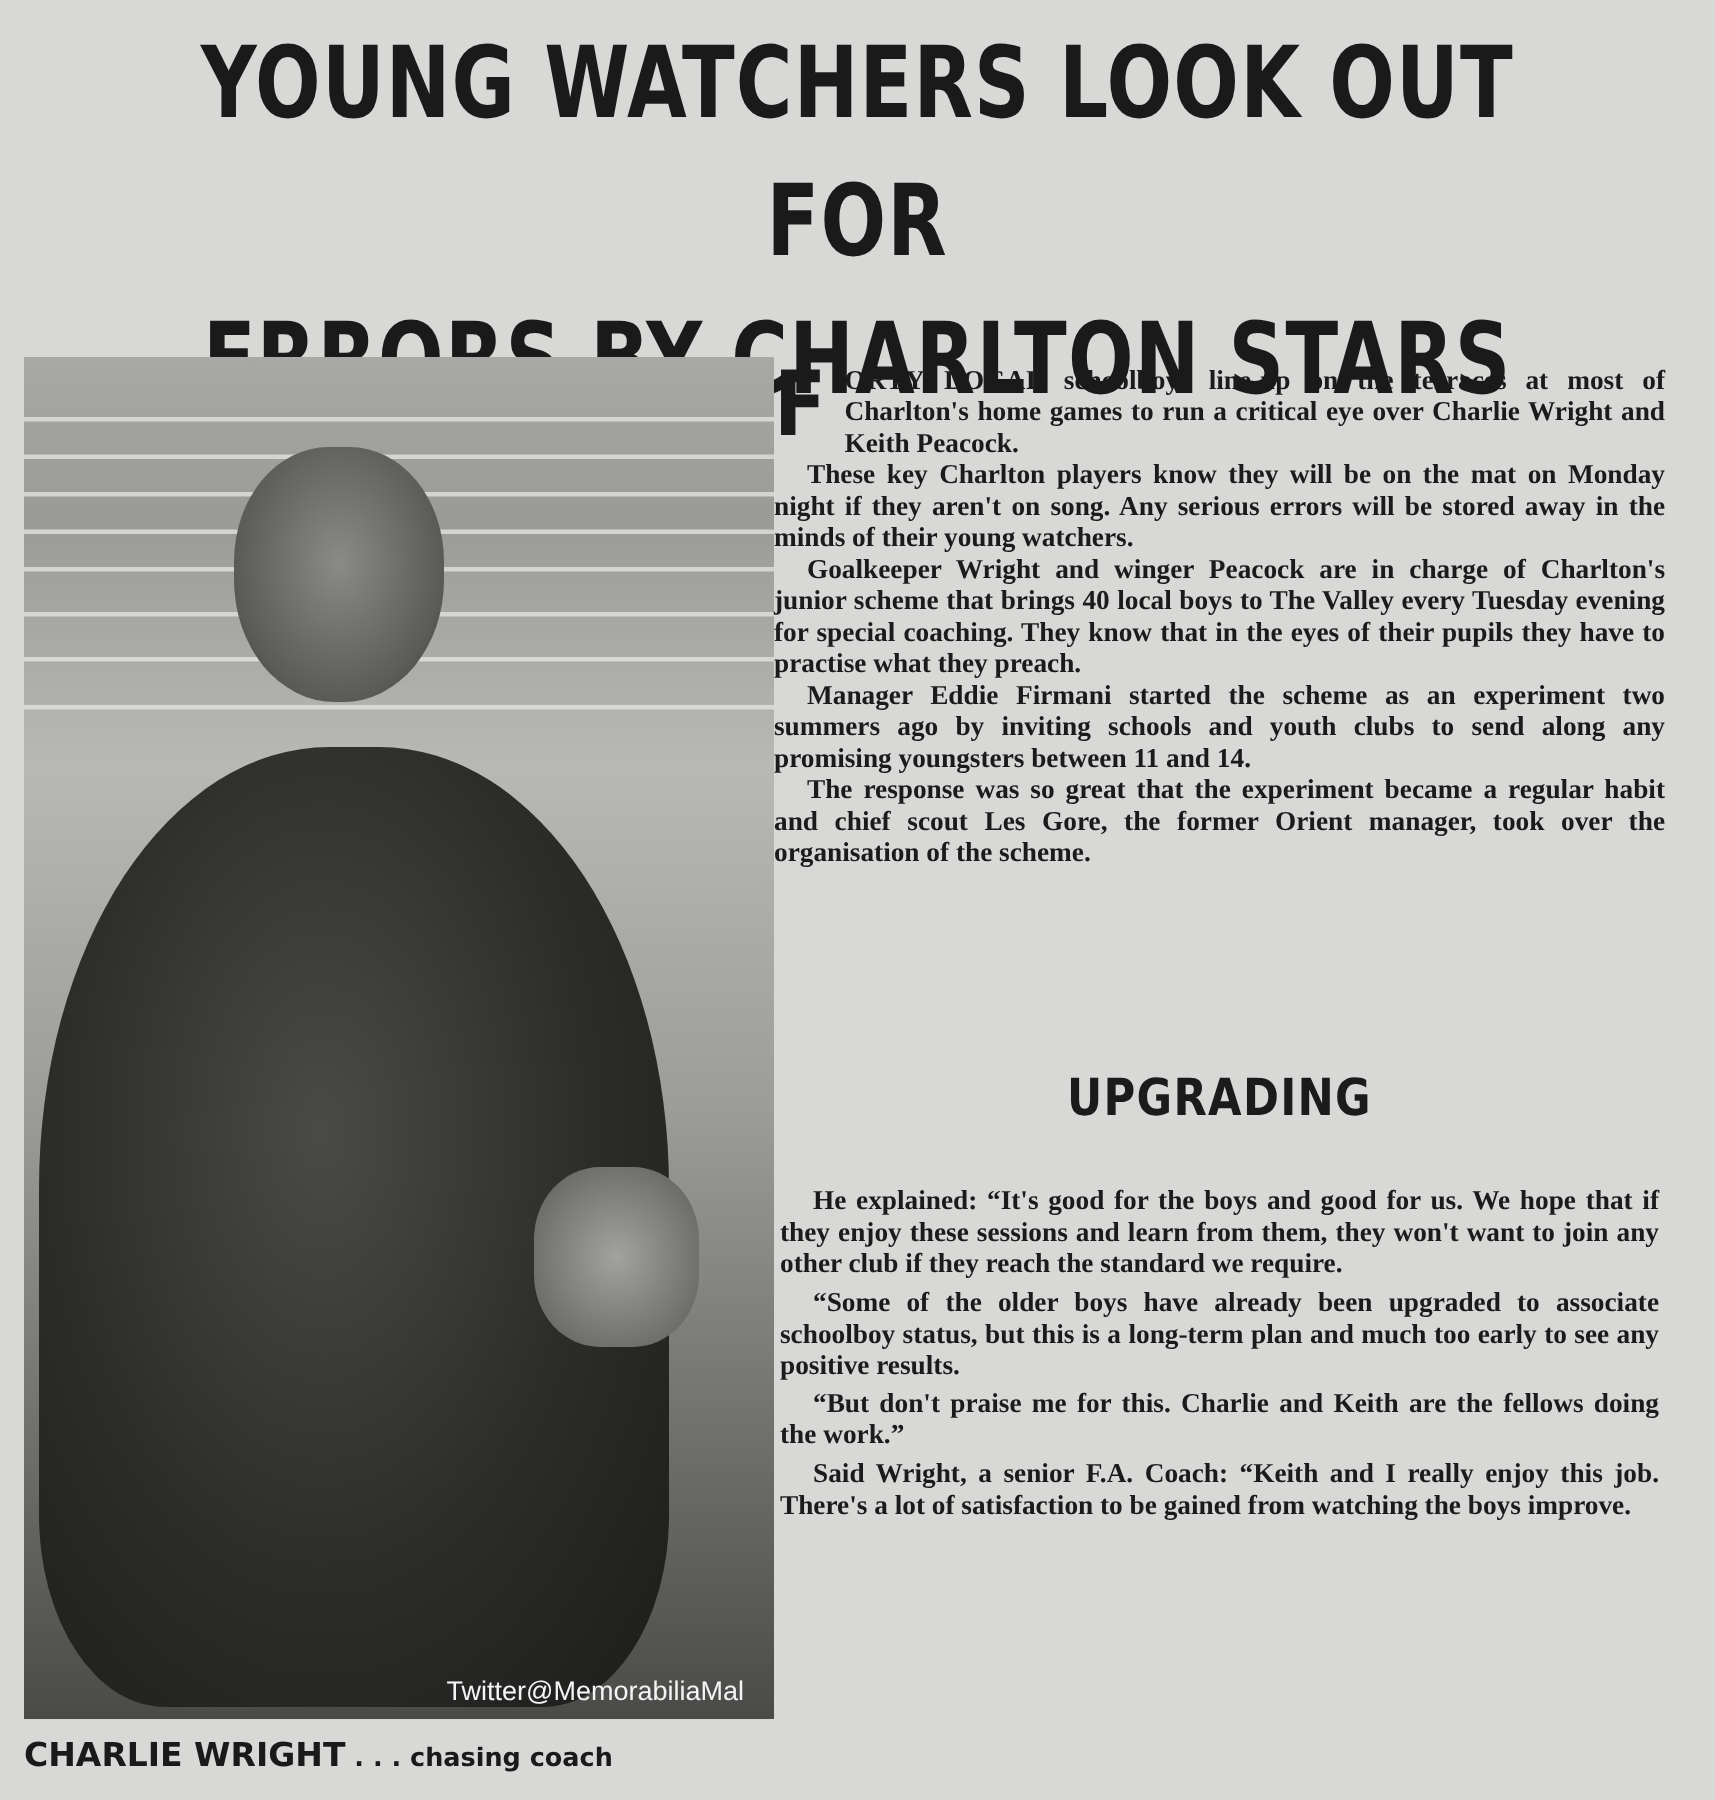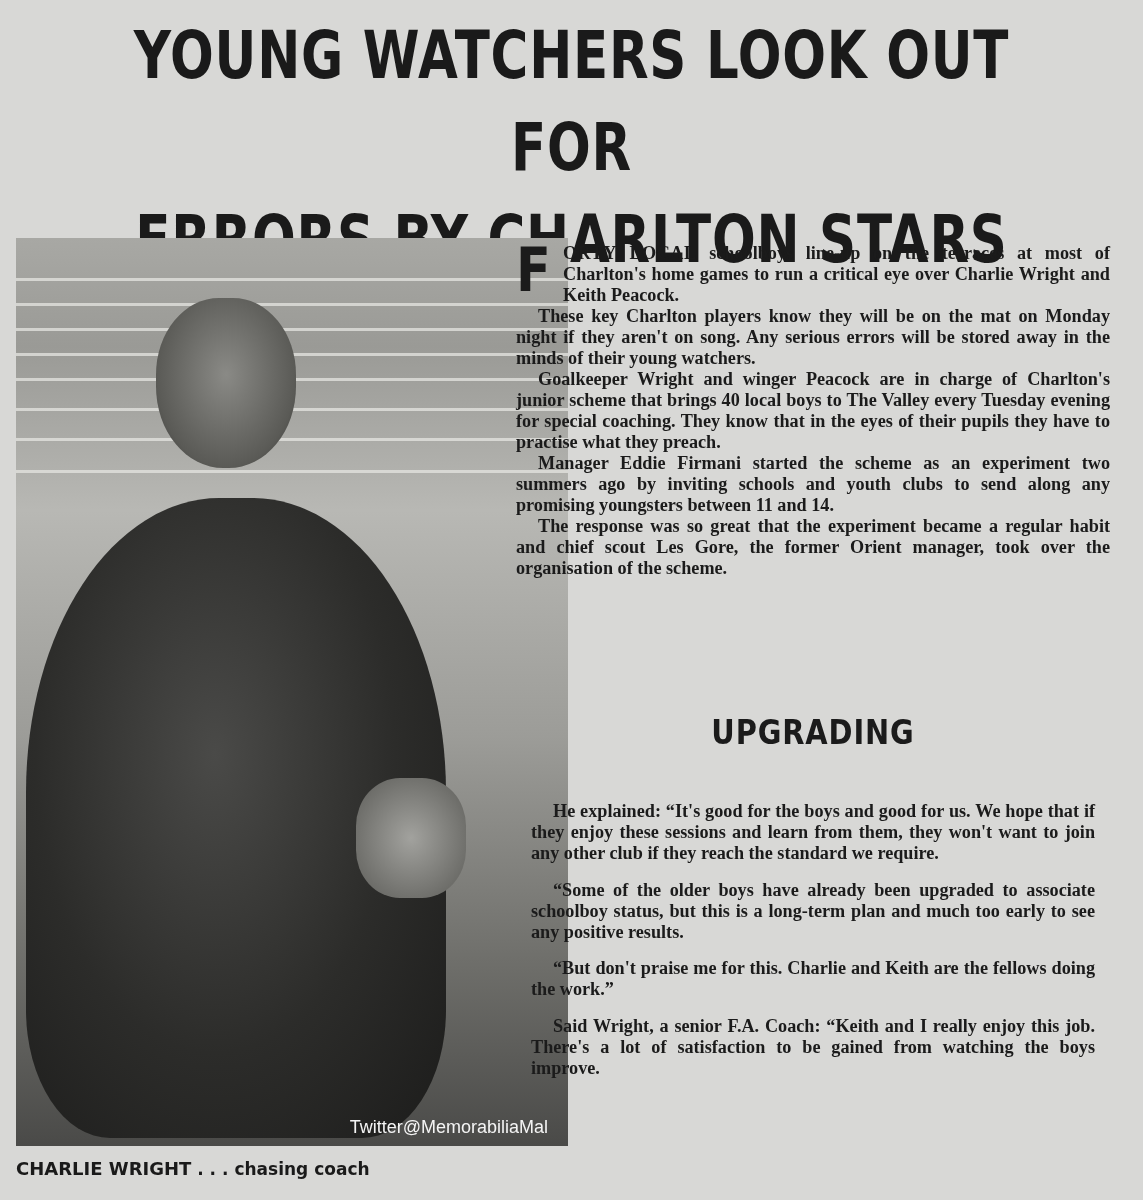--- a/index.html
+++ b/index.html
@@ -1,33 +1,33 @@
 <!DOCTYPE html>
 <html><head>
 <meta charset="utf-8">
 <style>
   html,body{margin:0;padding:0;}
   body{width:1143px;height:1200px;background:#d8d8d6;overflow:hidden;position:relative;font-family:"Liberation Serif",serif;color:#1b1b1b;}
   .headline{position:absolute;left:0;top:10px;width:1143px;text-align:center;font-family:"DejaVu Sans",sans-serif;font-weight:bold;font-size:66px;line-height:92px;letter-spacing:1px;transform:scaleX(0.78);transform-origin:center top;color:#1a1a1a;}
-  .photo{position:absolute;left:16px;top:238px;width:552px;height:908px;background:linear-gradient(180deg,#a8a8a4 0%,#9a9a96 12%,#b8b8b4 30%,#9c9c98 55%,#6e6e6a 80%,#4a4a48 100%);overflow:hidden;}
+  .photo{position:absolute;left:16px;top:238px;width:500px;height:908px;background:linear-gradient(180deg,#a8a8a4 0%,#9a9a96 12%,#b8b8b4 30%,#9c9c98 55%,#6e6e6a 80%,#4a4a48 100%);overflow:hidden;}
   .terrace{position:absolute;left:0;width:100%;height:3px;background:#e6e6e2;opacity:.75;}
   .figure-body{position:absolute;left:10px;top:260px;width:420px;height:640px;background:radial-gradient(ellipse at 45% 40%,#4a4a48 0%,#2c2c2a 55%,#1c1c1b 100%);border-radius:46% 46% 20% 20%;}
   .figure-head{position:absolute;left:140px;top:60px;width:140px;height:170px;background:radial-gradient(ellipse at 50% 45%,#8a8a86 0%,#5a5a56 70%,#2e2e2c 100%);border-radius:45% 45% 48% 48%;}
   .figure-hands{position:absolute;left:340px;top:540px;width:110px;height:120px;background:radial-gradient(ellipse,#a2a29e 0%,#6a6a66 80%);border-radius:40%;}
   .watermark{position:absolute;right:20px;bottom:8px;font-family:"Liberation Sans",sans-serif;font-size:18px;color:#f4f4f4;}
   .caption{position:absolute;left:16px;top:1158px;font-family:"DejaVu Sans",sans-serif;font-weight:bold;font-size:17px;color:#1a1a1a;}
-  .caption .name{font-size:18px;text-align:center;}
+  .caption .name{font-size:22px;text-align:center;}
   .article{position:absolute;left:516px;top:243px;width:594px;font-size:18.2px;line-height:21px;font-weight:bold;text-align:justify;}
   .article p{margin:0;text-indent:22px;}
   .article p.lead{text-indent:0;}
   .dropcap{float:left;font-family:"DejaVu Sans",sans-serif;font-size:60px;line-height:50px;font-weight:bold;margin:2px 6px 0 0;transform:scaleX(0.85);transform-origin:left top;}
   .lead .caps{letter-spacing:0.5px;}
   .subhead{position:absolute;left:516px;top:712px;width:594px;text-align:center;font-family:"DejaVu Sans",sans-serif;font-weight:bold;font-size:34px;transform:scaleX(0.85);letter-spacing:1px;}
   .article2{position:absolute;left:516px;top:786px;width:594px;font-size:18.2px;line-height:21.2px;font-weight:bold;text-align:justify;}
-  .article2 p{margin:15px;text-indent:22px;}
+  .article2 p{margin:4px;text-indent:22px;}
 </style>
 </head>
 <body>
 
 <div class="headline">
   <div>YOUNG WATCHERS LOOK OUT FOR</div>
   <div>ERRORS BY CHARLTON STARS</div>
 </div>
 
 <div class="photo">

